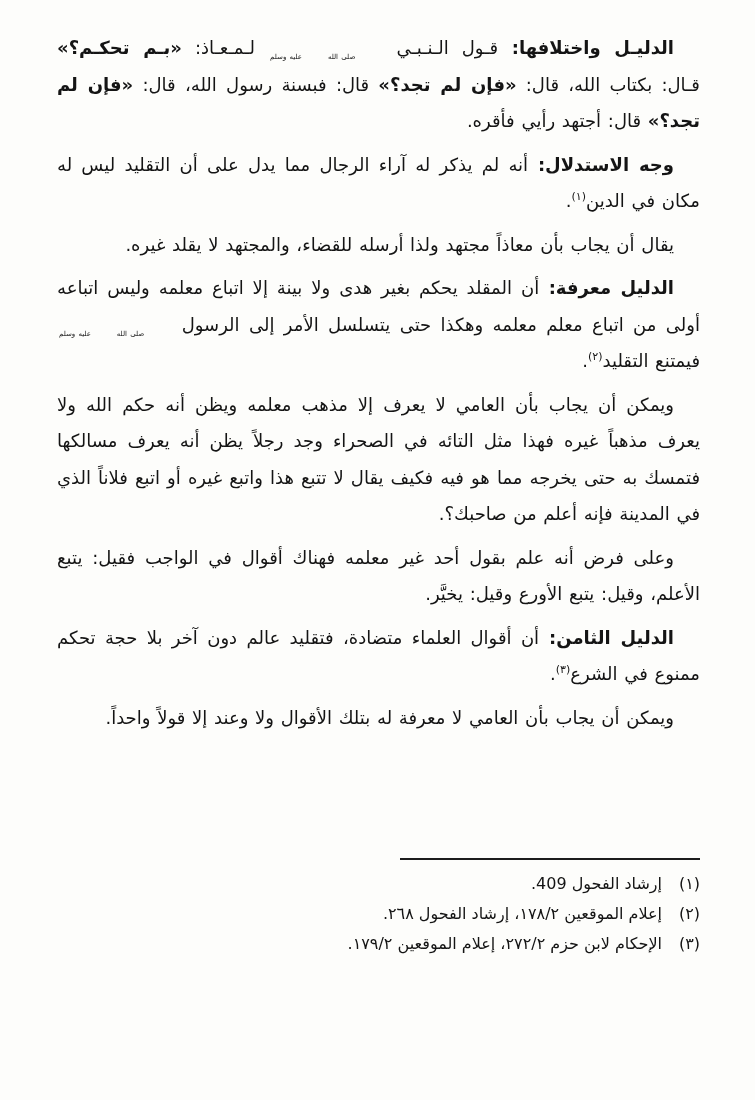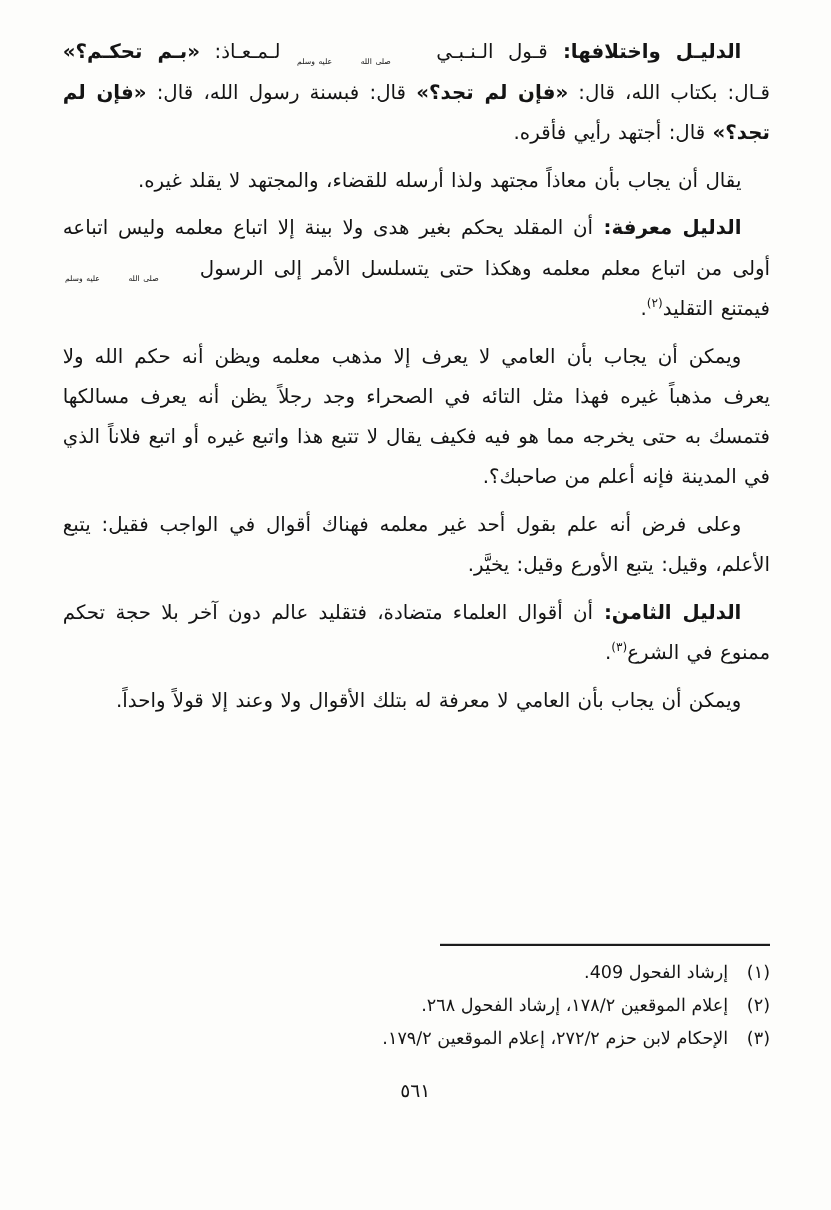--- a/index.html
+++ b/index.html
@@ -86,20 +86,21 @@
 </head>
 <body>
 
 <div class="page">
 
   <div class="body-text" id="body-text">
       <p><span class="run-bold">الدليـل واختلافها: </span><span>قـول الـنـبـي </span><span class="saw">
           <span>صلى الله</span>
           <span>عليه وسلم</span>
         </span><span> لـمـعـاذ: </span><span class="run-bold">«بـم تحكـم؟»</span><span> قـال: بكتاب الله، قال: </span><span class="run-bold">«فإن لم تجد؟»</span><span> قال: فبسنة رسول الله، قال: </span><span class="run-bold">«فإن لم تجد؟»</span><span> قال: أجتهد رأيي فأقره.</span></p>
+      <p><span class="run-bold">وجه الاستدلال: </span><span>أنه لم يذكر له آراء الرجال مما يدل على أن التقليد ليس له مكان في الدين</span><span class="fref">(١)</span><span>.</span></p>
       <p><span>يقال أن يجاب بأن معاذاً مجتهد ولذا أرسله للقضاء، والمجتهد لا يقلد غيره.</span></p>
       <p><span class="run-bold">الدليل معرفة: </span><span>أن المقلد يحكم بغير هدى ولا بينة إلا اتباع معلمه وليس اتباعه أولى من اتباع معلم معلمه وهكذا حتى يتسلسل الأمر إلى الرسول </span><span class="saw">
           <span>صلى الله</span>
           <span>عليه وسلم</span>
         </span><span> فيمتنع التقليد</span><span class="fref">(٢)</span><span>.</span></p>
       <p><span>ويمكن أن يجاب بأن العامي لا يعرف إلا مذهب معلمه ويظن أنه حكم الله ولا يعرف مذهباً غيره فهذا مثل التائه في الصحراء وجد رجلاً يظن أنه يعرف مسالكها فتمسك به حتى يخرجه مما هو فيه فكيف يقال لا تتبع هذا واتبع غيره أو اتبع فلاناً الذي في المدينة فإنه أعلم من صاحبك؟.</span></p>
       <p><span>وعلى فرض أنه علم بقول أحد غير معلمه فهناك أقوال في الواجب فقيل: يتبع الأعلم، وقيل: يتبع الأورع وقيل: يخيَّر.</span></p>
       <p><span class="run-bold">الدليل الثامن: </span><span>أن أقوال العلماء متضادة، فتقليد عالم دون آخر بلا حجة تحكم ممنوع في الشرع</span><span class="fref">(٣)</span><span>.</span></p>
       <p><span>ويمكن أن يجاب بأن العامي لا معرفة له بتلك الأقوال ولا وعند إلا قولاً واحداً.</span></p>
     </div>
@@ -115,15 +116,14 @@
           <span class="fn-marker">(٢)</span>
           <span class="fn-text">إعلام الموقعين ١٧٨/٢، إرشاد الفحول ٢٦٨.</span>
         </div>
         <div class="fn-row">
           <span class="fn-marker">(٣)</span>
           <span class="fn-text">الإحكام لابن حزم ٢٧٢/٢، إعلام الموقعين ١٧٩/٢.</span>
         </div>
       </div>
   </div>
 
-  <div class="page-number">٥٦١</div>
 
 </div>
 
 </body></html>

